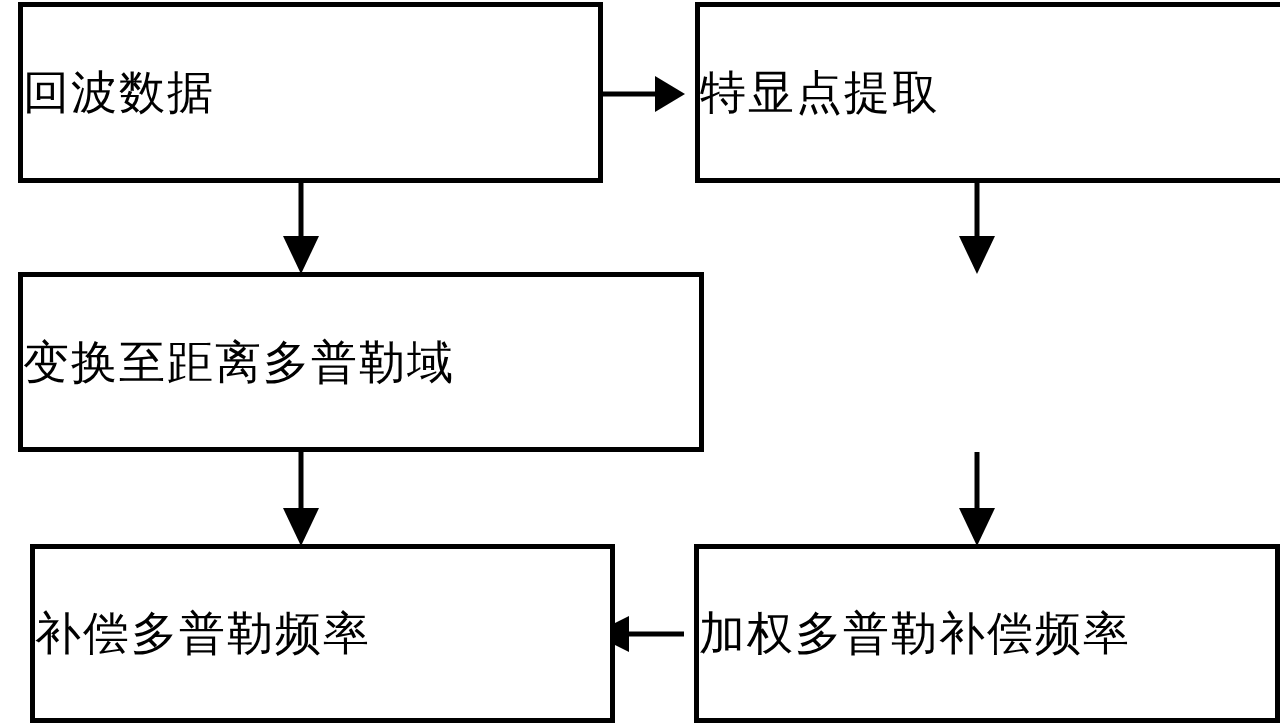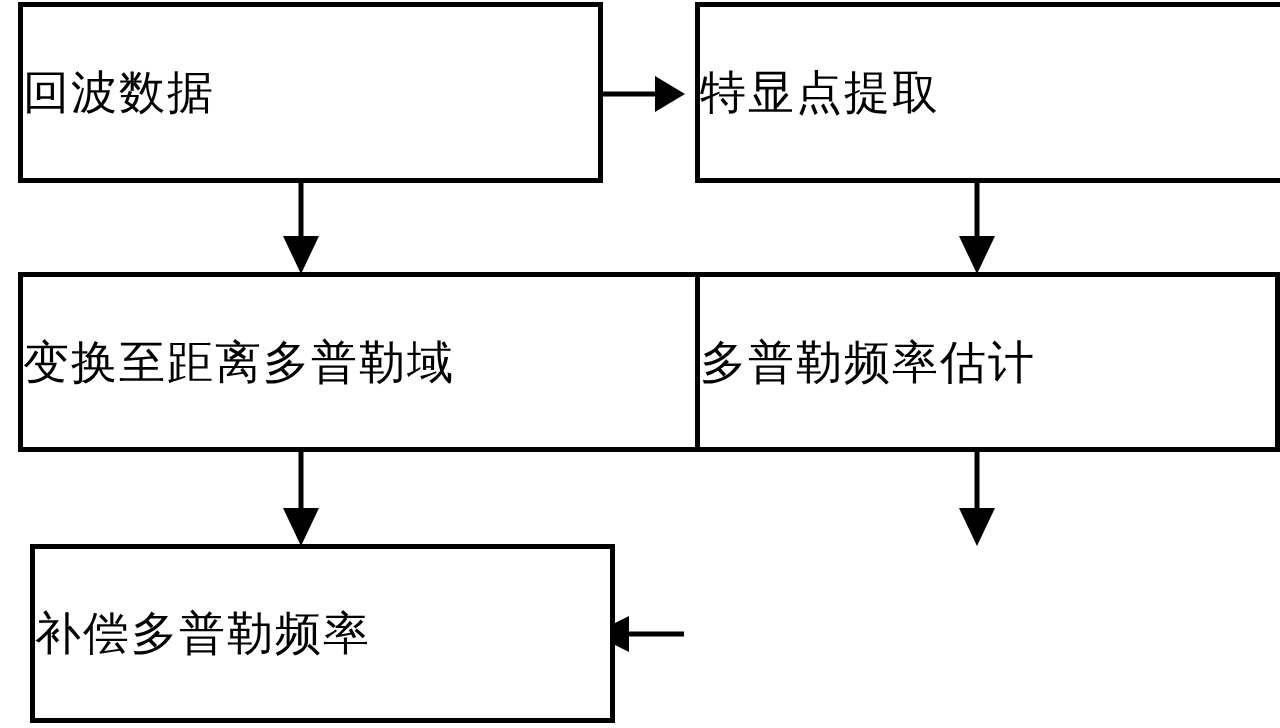--- a/index.html
+++ b/index.html
@@ -97,22 +97,22 @@
   </div>
 
   <div class="node" style="left:685px; top:2px; width:653px; height:181px;">
     <span class="node-label">特显点提取</span>
   </div>
 
   <div class="node" style="left:8px; top:272px; width:686px; height:180px;">
     <span class="node-label">变换至距离多普勒域</span>
   </div>
 
-  <div class="node" style="left:685px; top:272px; width:585px; height:180px;">
-    <span class="node-label">多普勒频率估计</span>
-  </div>
 
   <div class="node" style="left:20px; top:544px; width:585px; height:179px;">
     <span class="node-label">补偿多普勒频率</span>
   </div>
 
+  <div class="node" style="left:684px; top:544px; width:586px; height:179px;">
+    <span class="node-label">加权多普勒补偿频率</span>
+  </div>
 
 </div>
 
 </body></html>

